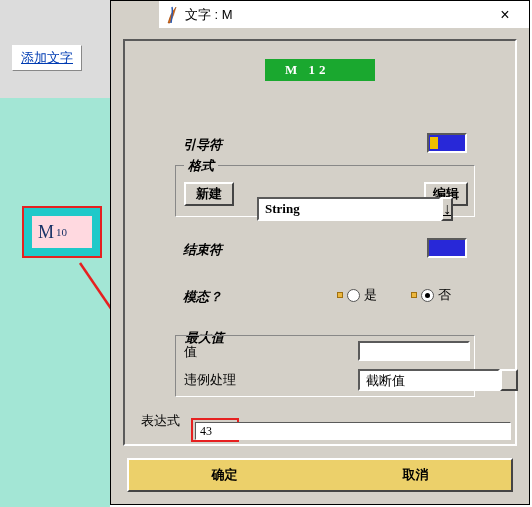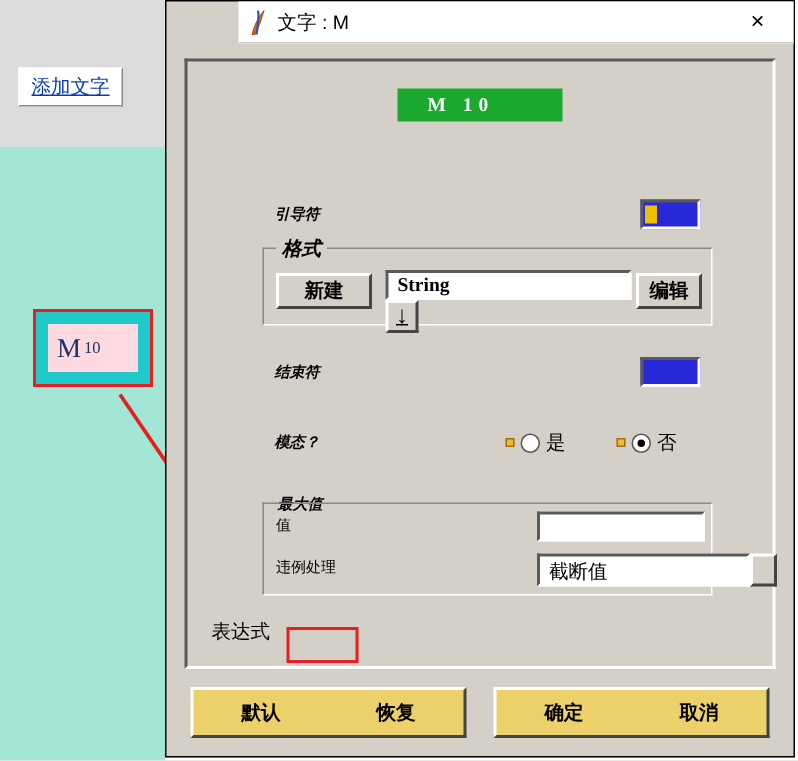--- a/index.html
+++ b/index.html
@@ -18,39 +18,39 @@
 .dialog { position: absolute; left: 110px; top: 0; width: 420px; height: 505px; background: #d4d0c8; border: 1px solid #000; padding-left: 48px; }
 .titlebar { height: 28px; background: #fff; display: flex; align-items: center; padding: 0 6px; border-bottom: 1px solid #d4d0c8; }
 .feather { width: 14px; height: 18px; margin-right: 6px; }
 .titlebar-text { font-size: 13px; font-family: sans-serif; flex: 1; }
 .close-x { width: 36px; text-align: center; font-size: 16px; font-family: sans-serif; cursor: pointer; }
 
 .content { position: absolute; left: 12px; top: 38px; right: 12px; bottom: 58px; border: 2px solid #888; border-top-color: #5a5a5a; border-left-color: #5a5a5a; border-right-color: #fff; border-bottom-color: #fff; background: #d4d0c8; }
 
 .header-tag { position: absolute; left: 140px; top: 18px; width: 110px; height: 22px; background: #1aa82f; color: #fff; font-size: 13px; line-height: 22px; padding-left: 20px; letter-spacing: 4px; font-weight: bold; }
 
-.lbl { position: absolute; font-size: 10px; font-style: italic; font-weight: bold; color: #000; }
+.lbl { position: absolute; font-size: 13px; font-style: italic; font-weight: bold; color: #000; }
 .lbl1 { left: 58px; top: 95px; }
 .lbl2 { left: 58px; top: 200px; }
 .lbl3 { left: 58px; top: 247px; }
 .lbl4 { left: 60px; top: 288px; }
 
 .color-box { position: absolute; width: 40px; height: 20px; border: 2px solid; border-top-color: #5a5a5a; border-left-color: #5a5a5a; border-right-color: #fff; border-bottom-color: #fff; background: #2828d8; }
 .cb1 { left: 302px; top: 92px; }
 .cb2 { left: 302px; top: 197px; }
 .cb-marker { position: absolute; left: 1px; top: 2px; width: 8px; height: 12px; background: #f0c000; }
 
 .group { position: absolute; left: 50px; top: 124px; width: 300px; height: 52px; border: 1px solid #888; border-top-color: #888; border-left-color: #888; border-right-color: #fff; border-bottom-color: #fff; }
 .group-title { position: absolute; left: 8px; top: -9px; background: #d4d0c8; padding: 0 4px; font-size: 13px; font-style: italic; font-weight: bold; }
 
 .btn3d { background: #d4d0c8; border: 2px solid; border-top-color: #fff; border-left-color: #fff; border-right-color: #444; border-bottom-color: #444; font-size: 13px; font-weight: bold; cursor: pointer; display: inline-flex; align-items: center; justify-content: center; }
-.new-btn { position: absolute; left: 8px; top: 16px; width: 64px; height: 24px; }
+.new-btn { position: absolute; left: 8px; top: 16px; width: 50px; height: 24px; }
 .edit-btn { position: absolute; left: 248px; top: 16px; width: 44px; height: 24px; }
 
-.combo { position: absolute; left: 132px; top: 139px; width: 164px; height: 24px; display: flex; flex-direction: column; }
+.combo { position: absolute; left: 132px; top: 156px; width: 164px; height: 24px; display: flex; }
 .combo input { flex: 1; border: 2px solid; border-top-color: #5a5a5a; border-left-color: #5a5a5a; border-right-color: #fff; border-bottom-color: #fff; background: #fff; font-size: 13px; font-weight: bold; padding: 0 6px; font-family: inherit; }
 .combo-btn { width: 22px; border: 2px solid; border-top-color: #fff; border-left-color: #fff; border-right-color: #444; border-bottom-color: #444; background: #d4d0c8; display: flex; align-items: center; justify-content: center; cursor: pointer; font-weight: bold; text-decoration: underline; }
 
 .radio-wrap { position: absolute; left: 212px; top: 245px; display: flex; gap: 34px; font-size: 13px; }
 .radio-item { display: flex; align-items: center; gap: 4px; }
 .radio-o { width: 13px; height: 13px; border-radius: 50%; border: 1px solid #555; background: #fff; display: flex; align-items: center; justify-content: center; }
 .radio-o.sel::after { content: ""; width: 5px; height: 5px; border-radius: 50%; background: #000; }
 .radio-bump { width: 6px; height: 6px; background: #ecb73f; border: 1px solid #a07010; }
 
 .group2 { position: absolute; left: 50px; top: 294px; width: 300px; height: 62px; border: 1px solid #888; border-right-color: #fff; border-bottom-color: #fff; }
@@ -92,21 +92,21 @@
   <div class="titlebar">
     <svg class="feather" viewBox="0 0 14 18">
         <path d="M3 17 Q5 8 11 1 Q9 9 5 17 Z" fill="#d96a1a" stroke="#8a3a00" stroke-width="0.5"></path>
         <path d="M7 1 Q8 5 6 17" fill="none" stroke="#2a5ab0" stroke-width="1.5"></path>
       </svg>
     <span class="titlebar-text">文字 : M</span>
     <span class="close-x">×</span>
   </div>
 
   <div class="content">
-    <div class="header-tag">M  10</div>
+    <div class="header-tag">M  12</div>
 
     <div class="lbl lbl1">引导符</div>
     <div class="color-box cb1">
         <div class="cb-marker"></div>
       </div>
 
     <div class="group">
       <div class="group-title">格式</div>
       <div class="btn3d new-btn">新建</div>
       <div class="btn3d edit-btn">编辑</div>
@@ -139,25 +139,22 @@
       <input class="val-input" value="" style="">
       <div class="lbl" style="left:8px;top:35px;font-style:normal;font-weight:normal">违例处理</div>
       <div class="trunc-combo">
         <div class="tx">截断值</div>
         <div class="combo-btn" style="width:18px"></div>
       </div>
     </div>
 
     <div class="expr-label">表达式</div>
     <div class="expr-box"></div>
+    <input class="expr-input" value="43" style="">
   </div>
 
   <div class="btn-row">
-    <div class="btn-pair">
-      <div>默认</div>
-      <div>恢复</div>
-    </div>
     <div class="btn-pair">
       <div>确定</div>
       <div>取消</div>
     </div>
   </div>
 </div>
 
 </body></html>

